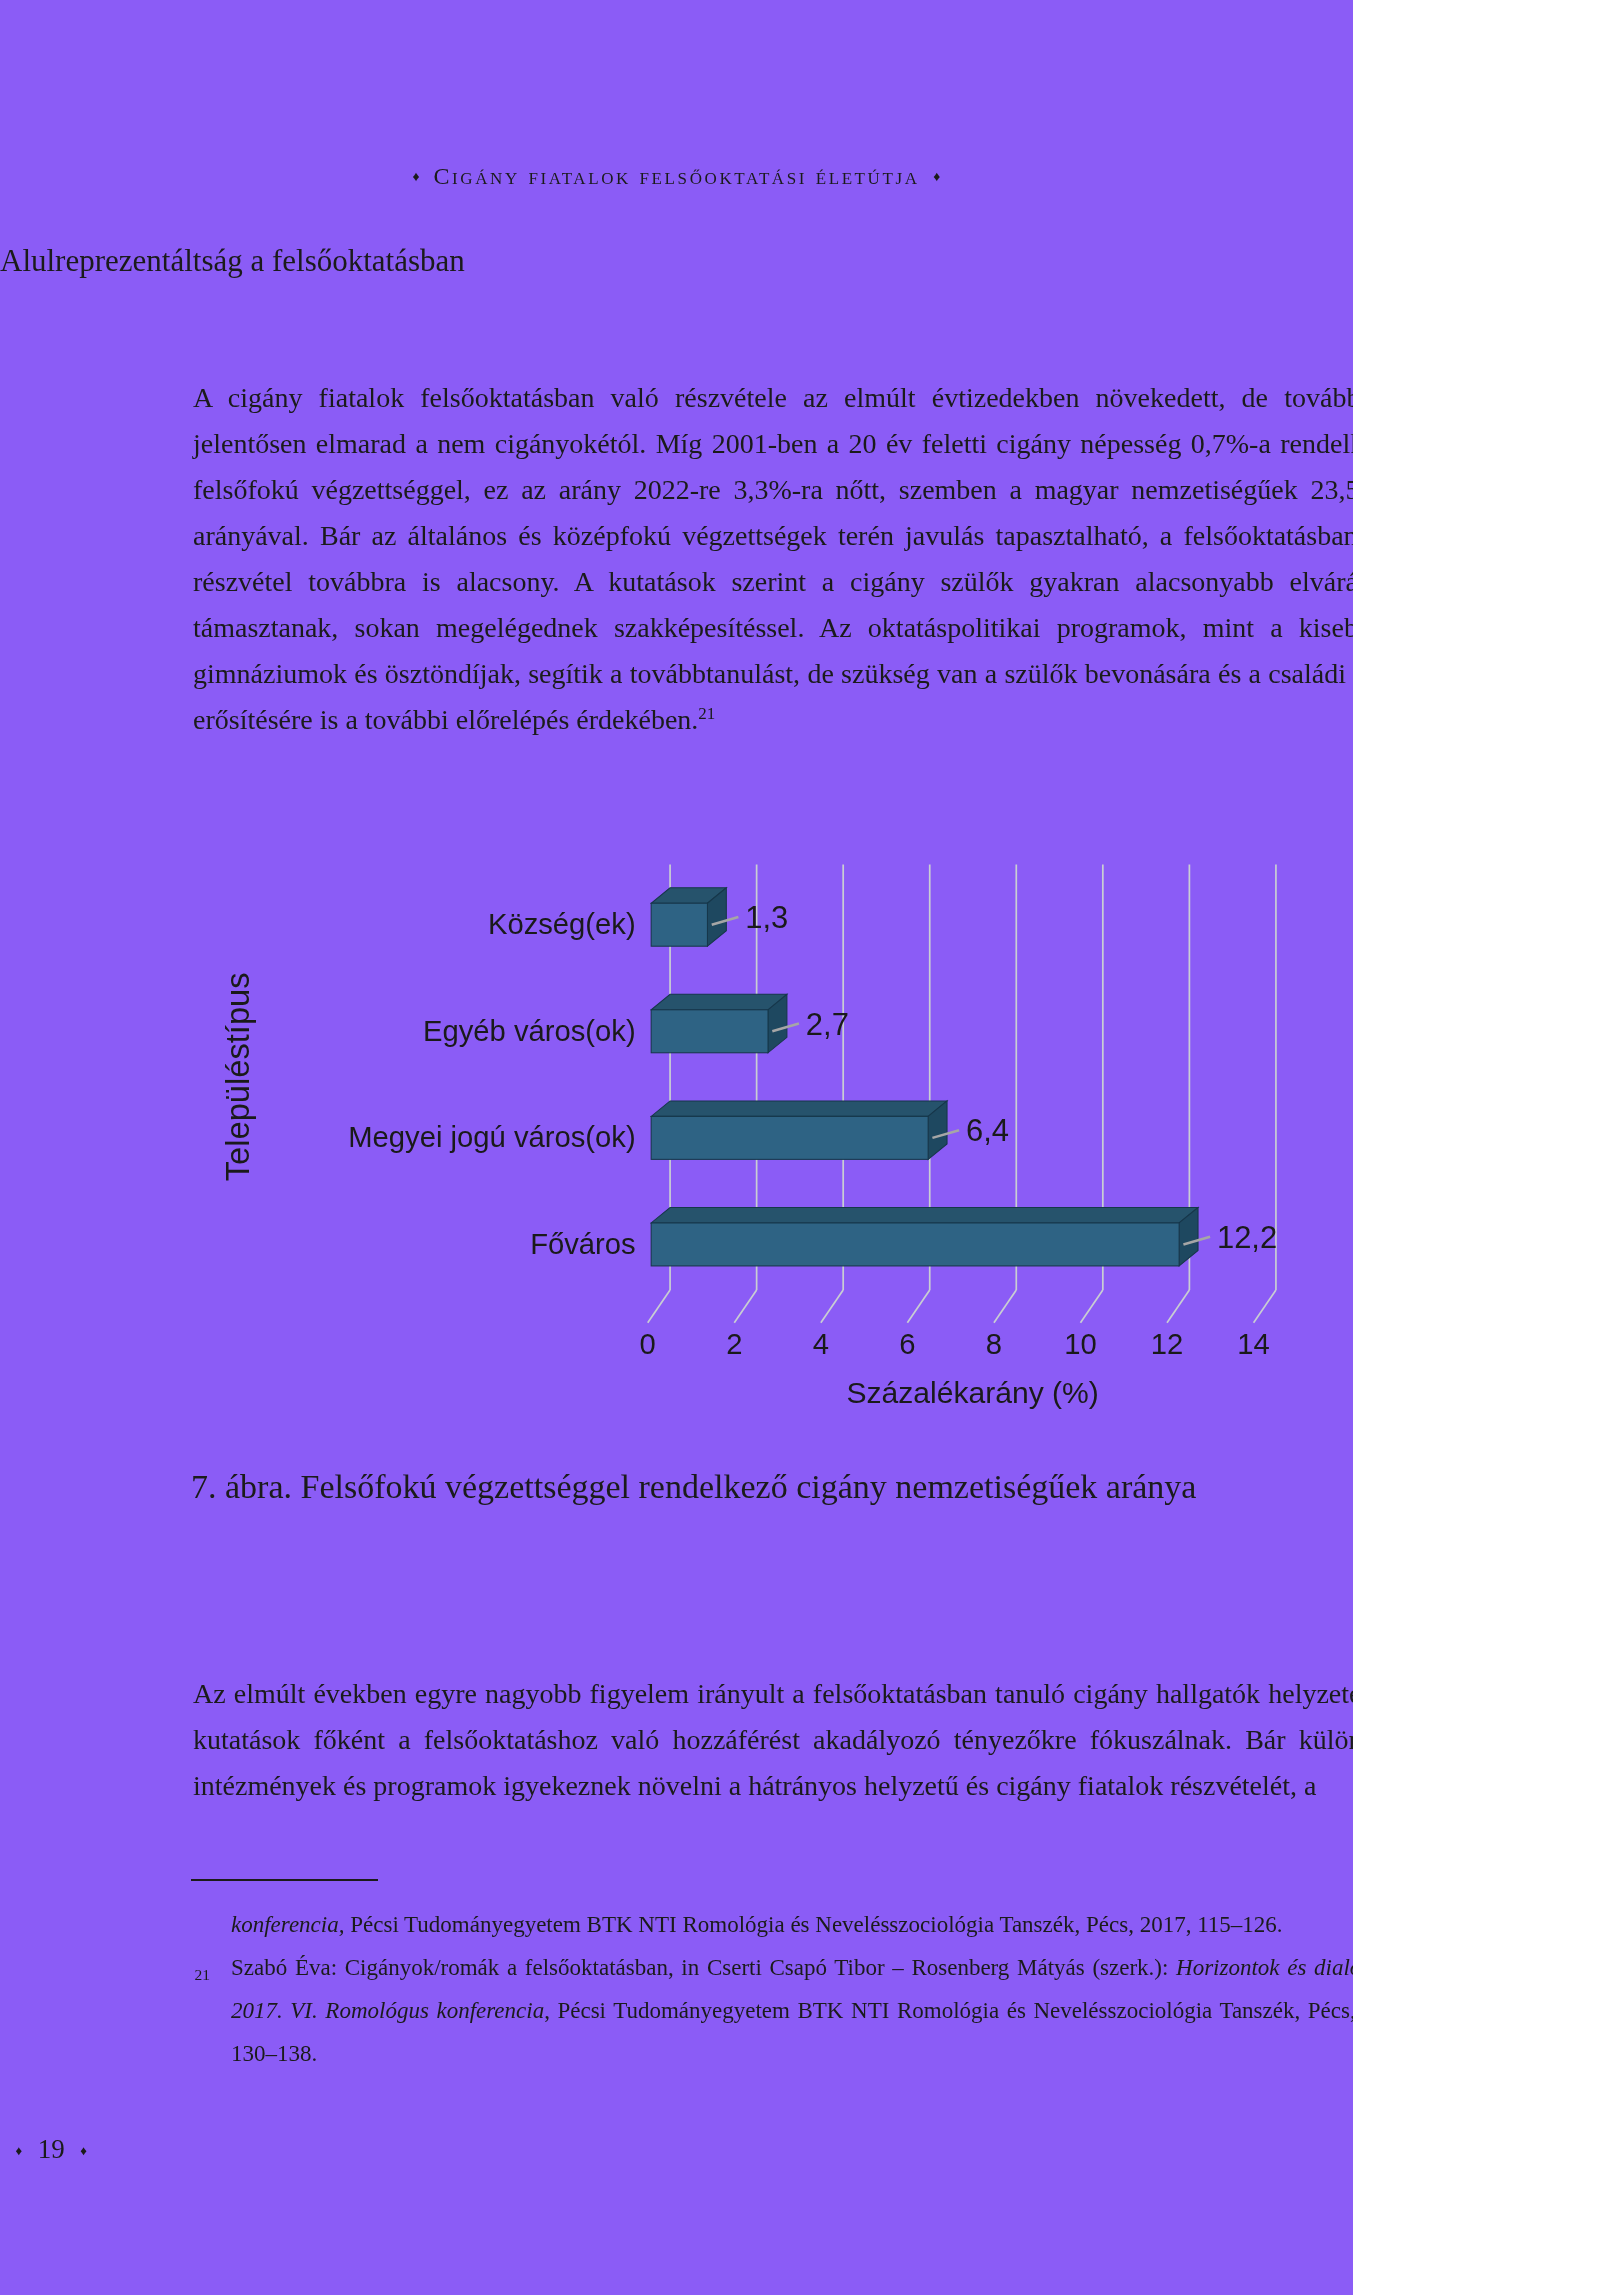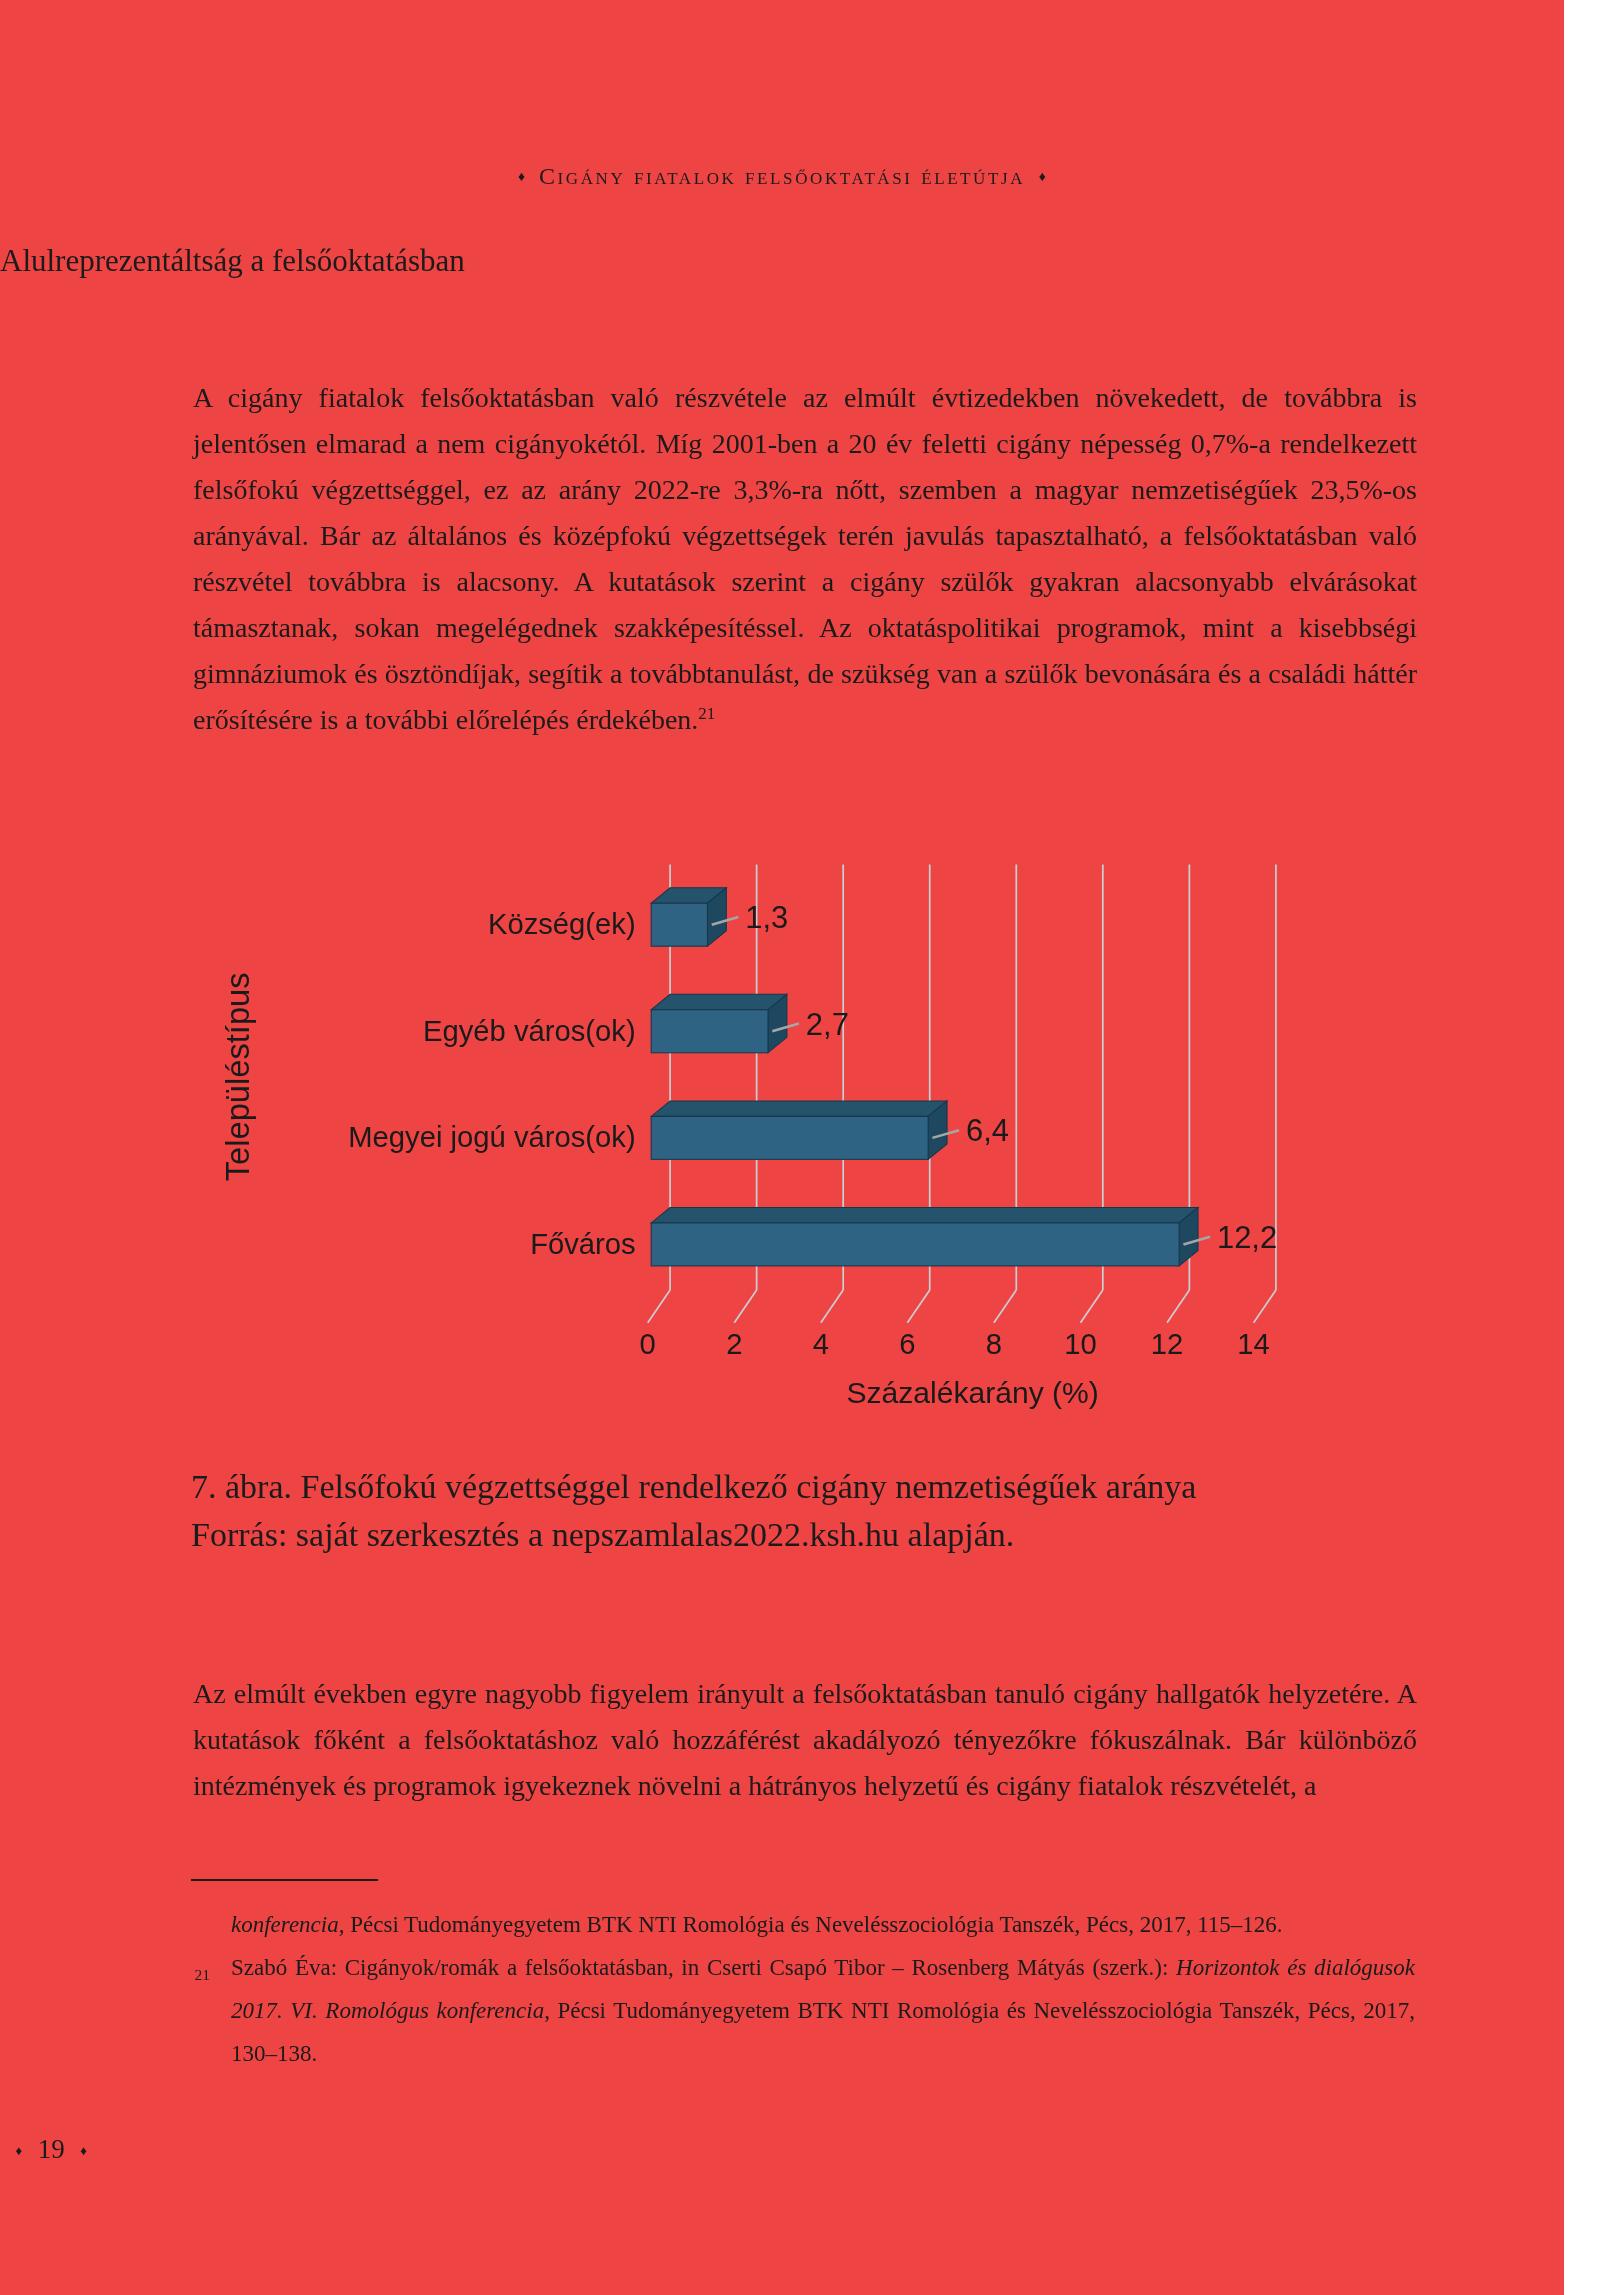--- a/index.html
+++ b/index.html
@@ -1,17 +1,17 @@
 <!DOCTYPE html>
 <html lang="hu" style="font-size:13.8px"><head>
 <meta charset="utf-8">
 <style>
   html,body{margin:0;padding:0;background:#ffffff;}
   .page{
-    position:relative; width:1564px; height:2295px; background:#ef4444;
+    position:relative; width:1353px; height:2295px; background:#8b5cf6;
     font-family:"Liberation Serif", serif; color:#1b1b1b; overflow:hidden;
   }
   .running-header{
     position:absolute; top:163px; left:0; width:100%; text-align:center;
     font-variant:small-caps; letter-spacing:2.6px; font-size:24px;
   }
   .diamond{font-size:13.8px; letter-spacing:0; vertical-align:2.6px; margin:0 13.8px;}
   .section-title{
     position:absolute; top:243px; left:0; width:100%; 
     font-size:31px;
@@ -114,21 +114,20 @@
         <path d="M 1237.27 497 L 1268.27 488" stroke="#a6a6a6" stroke-width="3" fill="none"></path>
         <text x="1276.27" y="501" text-anchor="start" class="c-val">12,2</text>
         <text x="600" y="508" text-anchor="end" class="c-cat">Főváros</text>
         <text x="992" y="682" text-anchor="middle" class="c-xt">Százalékarány (%)</text>
         <text x="150" y="302" text-anchor="middle" transform="rotate(-90 150 302)" class="c-yt">Településtípus</text>
       </svg>
   </div>
 
   <div class="fig-caption">
     <div>7. ábra. Felsőfokú végzettséggel rendelkező cigány nemzetiségűek aránya</div>
-    <div>Forrás: saját szerkesztés a nepszamlalas2022.ksh.hu alapján.</div>
   </div>
 
   <p class="body-par par-2">Az elmúlt években egyre nagyobb figyelem irányult a felsőoktatásban tanuló cigány hallgatók helyzetére. A kutatások főként a felsőoktatáshoz való hozzáférést akadályozó tényezőkre fókuszálnak. Bár különböző intézmények és programok igyekeznek növelni a hátrányos helyzetű és cigány fiatalok részvételét, a</p>
 
   <div class="fn-rule"></div>
 
   <div class="footnotes">
     <p class="fn"><i>konferencia,</i>
       <span>Pécsi Tudományegyetem BTK NTI Romológia és Nevelésszociológia Tanszék, Pécs, 2017, 115–126.</span></p>
     <p class="fn"><sup class="fn-marker">21</sup><span>Szabó Éva: Cigányok/romák a felsőoktatásban, in Cserti Csapó Tibor – Rosenberg Mátyás (szerk.):</span>

